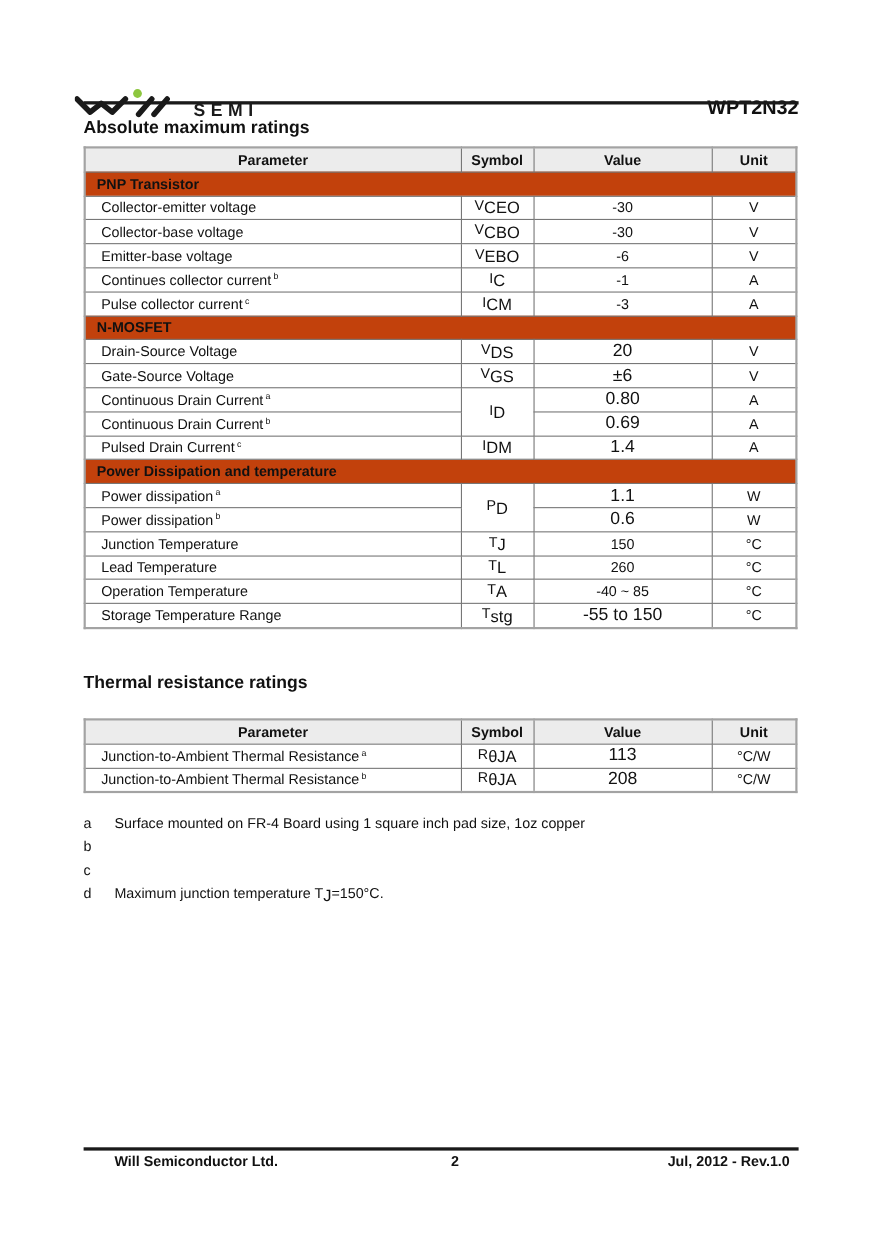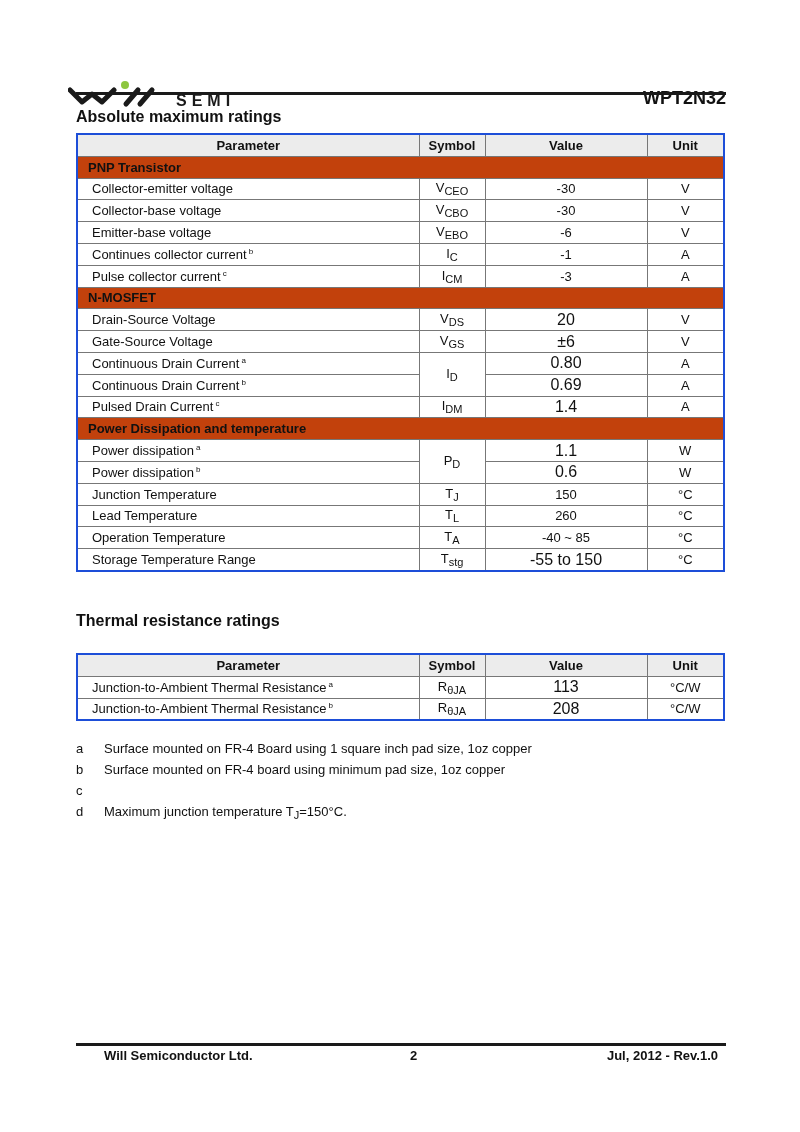--- a/index.html
+++ b/index.html
@@ -9,32 +9,32 @@
   .header { position: absolute; left: 68px; top: 60px; width: 658px; height: 34px; margin-top: 20px; }
   .logo { position: absolute; left: 0; top: 0; width: 190px; height: 30px; }
   .logo-text { position: absolute; left: 108px; top: 12px; font-size: 16px; letter-spacing: 5px; font-weight: bold; color: #1a1a1a; }
   .doc-id { position: absolute; right: 0; top: 8px; font-size: 18px; font-weight: bold; }
   .header-rule { position: absolute; left: 76px; top: 92px; width: 650px; height: 3px; background: #1a1a1a; }
 
   .section-title { position: absolute; left: 76px; font-size: 16px; font-weight: bold; }
 
   table.spec { position: absolute; left: 76px; width: 649px; border-collapse: collapse; font-size: 13px; }
   table.spec td, table.spec th { border: 1px solid #777; height: 20.8px; padding: 0; }
-  table.spec { border: 2px solid #1d4ed8; }
+  table.spec { border: 2px solid #a3a3a3; }
   table.spec th { background: #ececec; font-weight: bold; text-align: center; font-size: 13px; }
   table.spec td.param { text-align: left; padding-left: 14px; }
   table.spec td.center { text-align: center; }
   table.spec td.small { font-size: 16px; }
   table.spec tr.group td { background: #c2410c; font-weight: bold; padding-left: 10px; text-align: left; }
   .col-param { width: 342px; }
   .col-sym { width: 66px; }
   .col-val { width: 162px; }
   .col-unit { width: 77px; }
   sup { font-size: 8px; vertical-align: 5px; margin-left: 2px; }
-  sub { font-size: 11px; vertical-align: -3px; }
+  sub { font-size: 15px; vertical-align: -3px; }
 
   .notes { position: absolute; left: 76px; top: 741px; font-size: 13px; }
   .note { height: 21px; display: flex; }
   .note-key { width: 28px; }
 
   .footer-rule { position: absolute; left: 76px; top: 1043px; width: 650px; height: 3px; background: #1a1a1a; }
   .footer { position: absolute; left: 76px; top: 1048px; width: 642px; font-size: 13px; font-weight: bold; }
   .footer-left { position: absolute; left: 12px; top: 0; margin-left: 16px; }
   .footer-center { position: absolute; left: 334px; top: 0; }
   .footer-right { position: absolute; right: 0; top: 0; }
@@ -212,21 +212,20 @@
   </tbody>
     </table>
 
   <div class="notes">
     <div class="note">
       <span class="note-key">a</span>
       <span>Surface mounted on FR-4 Board using 1 square inch pad size, 1oz copper</span>
     </div>
     <div class="note">
       <span class="note-key">b</span>
-      <span>Surface mounted on FR-4 board using minimum pad size, 1oz copper</span>
     </div>
     <div class="note">
       <span class="note-key">c</span>
     </div>
     <div class="note">
       <span class="note-key">d</span>
       <span><span>Maximum junction temperature T</span><sub>J</sub><span>=150°C.</span></span>
     </div>
   </div>
 

